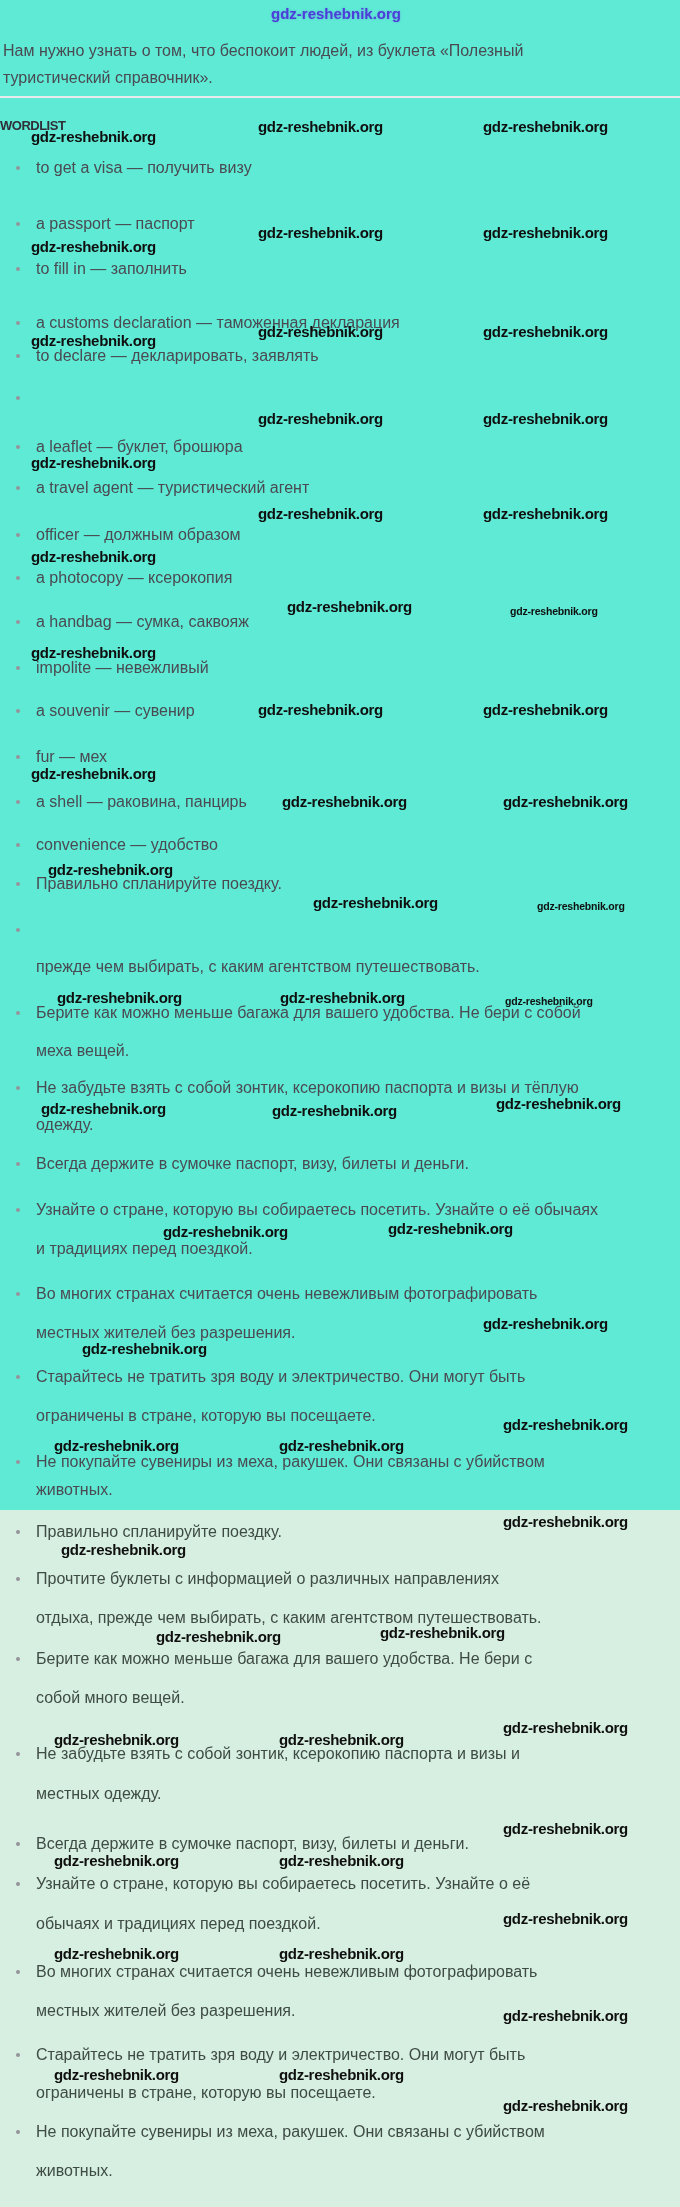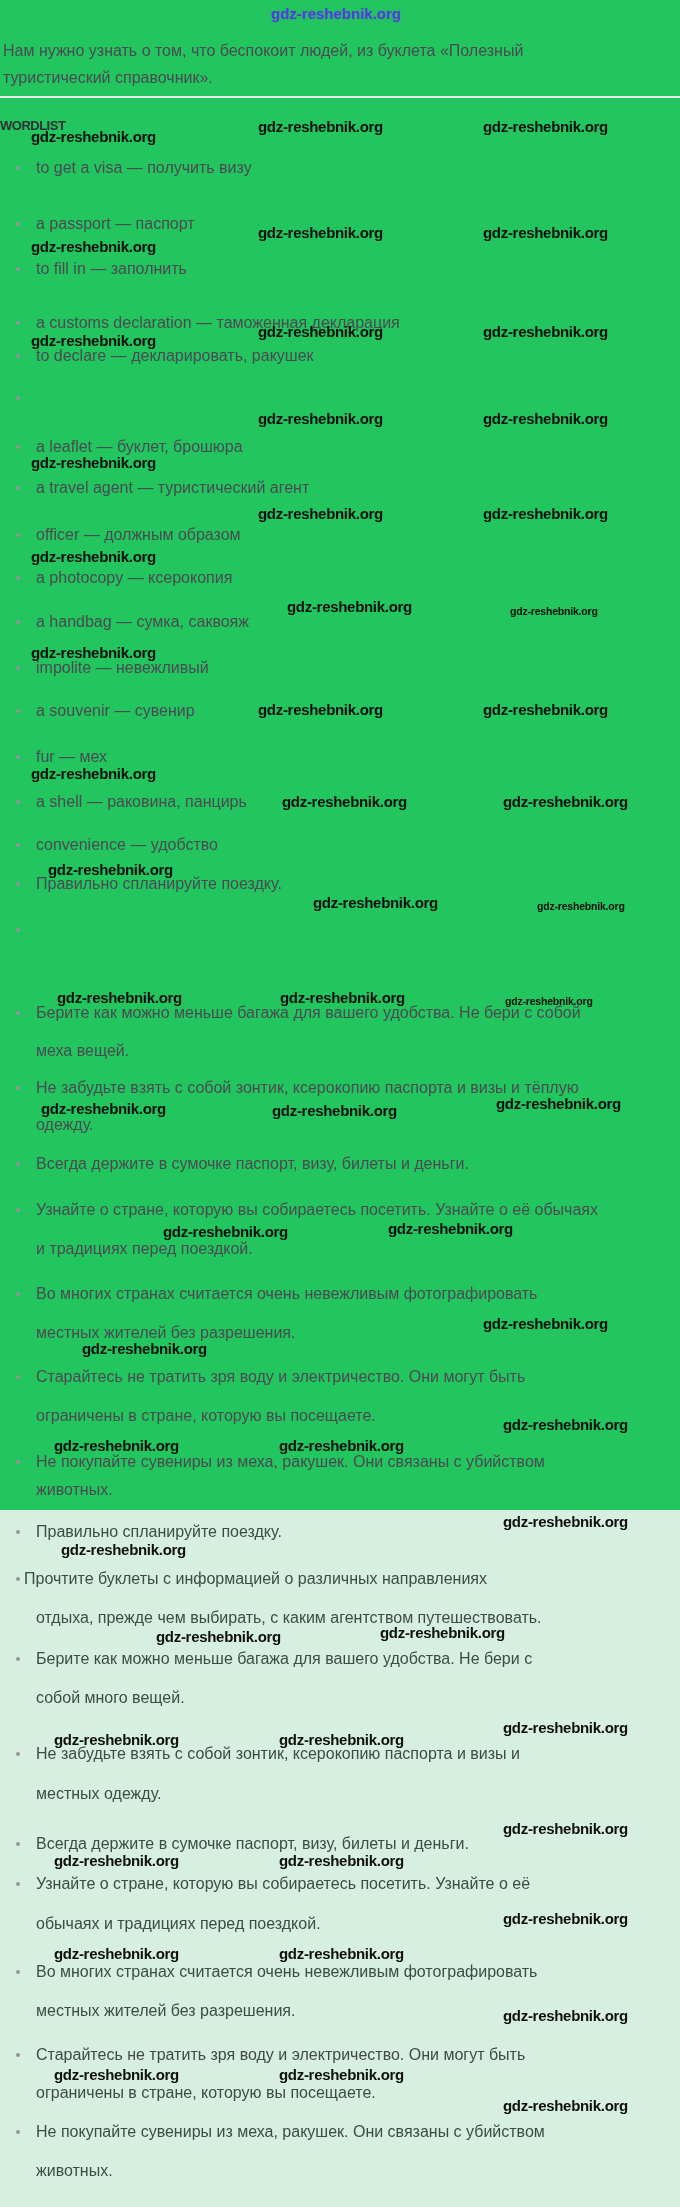--- a/index.html
+++ b/index.html
@@ -1,17 +1,17 @@
 <!DOCTYPE html>
 <html><head>
 <meta charset="utf-8">
 <style>
   html,body{margin:0;padding:0;}
   body{background:#ffffff;font-family:"Liberation Sans","DejaVu Sans",sans-serif;}
-  #stage{position:relative;width:680px;height:2207px;background:#22c55e;overflow:hidden;}
+  #stage{position:relative;width:680px;height:2207px;background:#5eead4;overflow:hidden;}
   .green-panel{position:absolute;left:0;top:1510px;width:680px;height:697px;background:#d6efe0;}
   .divider{position:absolute;left:0;top:96px;width:680px;height:2px;background:#e9e9ee;}
   .line{position:absolute;white-space:nowrap;line-height:20px;}
   .body{font-size:16px;color:#4a4a52;}
   .body-green{font-size:16px;color:#3f4b45;}
   .wm{font-size:15px;font-weight:700;color:#0f0f0f;letter-spacing:-0.3px;}
   .wm-small{font-size:10.5px;font-weight:700;color:#0f0f0f;letter-spacing:-0.2px;}
   .wm-blue{font-size:15px;font-weight:700;color:#4a3fd6;text-shadow:0 0 2px rgba(110,100,235,.55);}
   .heading{font-size:13px;font-weight:700;color:#2f2f38;letter-spacing:-0.5px;}
   .dot{position:absolute;width:4px;height:4px;border-radius:50%;background:#94949a;}
@@ -37,21 +37,21 @@
     <div class="line wm" style="left: 258px; top: 223px;">gdz-reshebnik.org</div>
     <div class="line wm" style="left: 483px; top: 223px;">gdz-reshebnik.org</div>
     <div class="line wm" style="left: 31px; top: 237px;">gdz-reshebnik.org</div>
     <div class="line body" style="left: 36px; top: 259px;">to fill in — заполнить</div>
     <span class="dot" style="left: 16px; top: 267px;"></span>
     <div class="line body" style="left: 36px; top: 313px;">a customs declaration — таможенная декларация</div>
     <span class="dot" style="left: 16px; top: 321px;"></span>
     <div class="line wm" style="left: 258px; top: 322px;">gdz-reshebnik.org</div>
     <div class="line wm" style="left: 483px; top: 322px;">gdz-reshebnik.org</div>
     <div class="line wm" style="left: 31px; top: 331px;">gdz-reshebnik.org</div>
-    <div class="line body" style="left: 36px; top: 346px;">to declare — декларировать, ракушек</div>
+    <div class="line body" style="left: 36px; top: 346px;">to declare — декларировать, заявлять</div>
     <span class="dot" style="left: 16px; top: 354px;"></span>
     <span class="dot" style="left: 16px; top: 396px;"></span>
     <div class="line wm" style="left: 258px; top: 409px;">gdz-reshebnik.org</div>
     <div class="line wm" style="left: 483px; top: 409px;">gdz-reshebnik.org</div>
     <div class="line body" style="left: 36px; top: 437px;">a leaflet — буклет, брошюра</div>
     <span class="dot" style="left: 16px; top: 445px;"></span>
     <div class="line wm" style="left: 31px; top: 453px;">gdz-reshebnik.org</div>
     <div class="line body" style="left: 36px; top: 478px;">a travel agent — туристический агент</div>
     <span class="dot" style="left: 16px; top: 486px;"></span>
     <div class="line wm" style="left: 258px; top: 504px;">gdz-reshebnik.org</div>
@@ -80,20 +80,21 @@
     <div class="line wm" style="left: 282px; top: 792px;">gdz-reshebnik.org</div>
     <div class="line wm" style="left: 503px; top: 792px;">gdz-reshebnik.org</div>
     <div class="line body" style="left: 36px; top: 835px;">convenience — удобство</div>
     <span class="dot" style="left: 16px; top: 843px;"></span>
     <div class="line wm" style="left: 48px; top: 860px;">gdz-reshebnik.org</div>
     <div class="line body" style="left: 36px; top: 874px;">Правильно спланируйте поездку.</div>
     <span class="dot" style="left: 16px; top: 882px;"></span>
     <div class="line wm" style="left: 313px; top: 893px;">gdz-reshebnik.org</div>
     <div class="line wm-small" style="left: 537px; top: 896px;">gdz-reshebnik.org</div>
     <span class="dot" style="left: 16px; top: 928px;"></span>
+    <div class="line body" style="left: 36px; top: 957px;">прежде чем выбирать, с каким агентством путешествовать.</div>
     <div class="line wm" style="left: 57px; top: 988px;">gdz-reshebnik.org</div>
     <div class="line wm" style="left: 280px; top: 988px;">gdz-reshebnik.org</div>
     <div class="line wm-small" style="left: 505px; top: 991px;">gdz-reshebnik.org</div>
     <div class="line body" style="left: 36px; top: 1003px;">Берите как можно меньше багажа для вашего удобства. Не бери с собой</div>
     <span class="dot" style="left: 16px; top: 1011px;"></span>
     <div class="line body" style="left: 36px; top: 1041px;">меха вещей.</div>
     <div class="line body" style="left: 36px; top: 1078px;">Не забудьте взять с собой зонтик, ксерокопию паспорта и визы и тёплую</div>
     <span class="dot" style="left: 16px; top: 1086px;"></span>
     <div class="line wm" style="left: 41px; top: 1099px;">gdz-reshebnik.org</div>
     <div class="line wm" style="left: 272px; top: 1101px;">gdz-reshebnik.org</div>
@@ -117,21 +118,21 @@
     <div class="line wm" style="left: 503px; top: 1415px;">gdz-reshebnik.org</div>
     <div class="line wm" style="left: 54px; top: 1436px;">gdz-reshebnik.org</div>
     <div class="line wm" style="left: 279px; top: 1436px;">gdz-reshebnik.org</div>
     <div class="line body" style="left: 36px; top: 1452px;">Не покупайте сувениры из меха, ракушек. Они связаны с убийством</div>
     <span class="dot" style="left: 16px; top: 1460px;"></span>
     <div class="line body" style="left: 36px; top: 1480px;">животных.</div>
     <div class="line wm" style="left: 503px; top: 1512px;">gdz-reshebnik.org</div>
     <div class="line body-green" style="left: 36px; top: 1522px;">Правильно спланируйте поездку.</div>
     <span class="dot" style="left: 16px; top: 1530px;"></span>
     <div class="line wm" style="left: 61px; top: 1540px;">gdz-reshebnik.org</div>
-    <div class="line body-green" style="left: 24px; top: 1569px; text-align: center;">Прочтите буклеты с информацией о различных направлениях</div>
+    <div class="line body-green" style="left: 36px; top: 1569px; text-align: center;">Прочтите буклеты с информацией о различных направлениях</div>
     <span class="dot" style="left: 16px; top: 1577px;"></span>
     <div class="line body-green" style="left: 36px; top: 1608px;">отдыха, прежде чем выбирать, с каким агентством путешествовать.</div>
     <div class="line wm" style="left: 156px; top: 1627px;">gdz-reshebnik.org</div>
     <div class="line wm" style="left: 380px; top: 1623px;">gdz-reshebnik.org</div>
     <div class="line body-green" style="left: 36px; top: 1649px;">Берите как можно меньше багажа для вашего удобства. Не бери с</div>
     <span class="dot" style="left: 16px; top: 1657px;"></span>
     <div class="line body-green" style="left: 36px; top: 1688px;">собой много вещей.</div>
     <div class="line wm" style="left: 503px; top: 1718px;">gdz-reshebnik.org</div>
     <div class="line wm" style="left: 54px; top: 1730px;">gdz-reshebnik.org</div>
     <div class="line wm" style="left: 279px; top: 1730px;">gdz-reshebnik.org</div>

